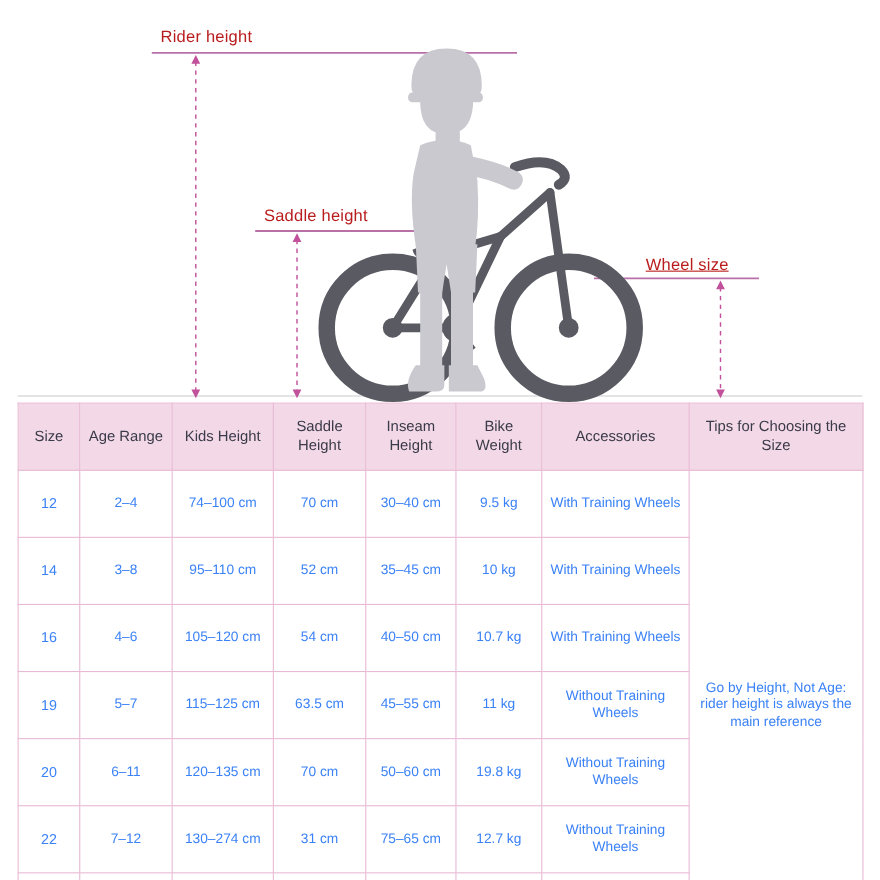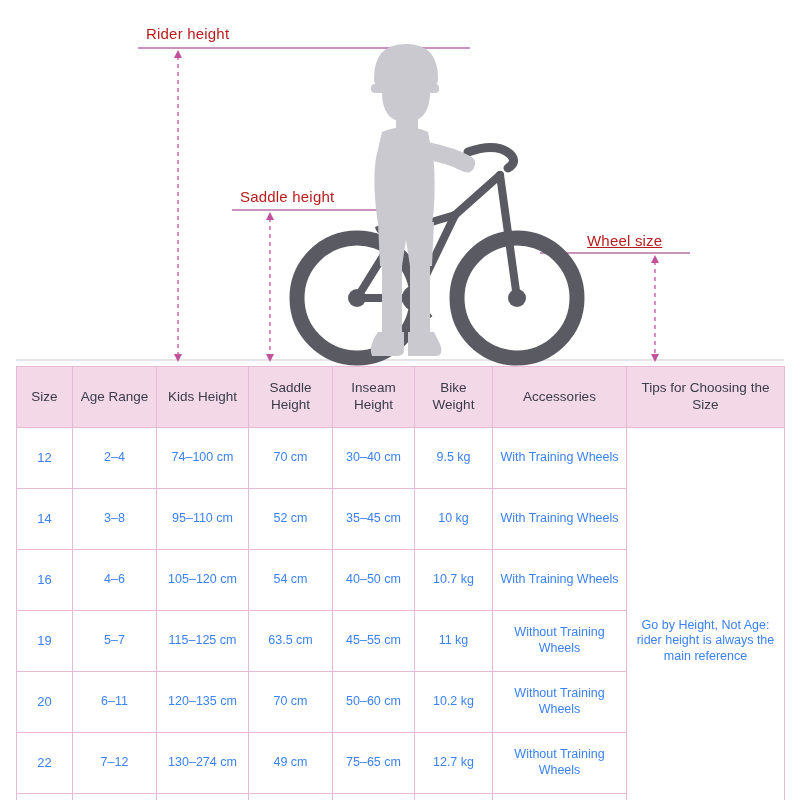--- a/index.html
+++ b/index.html
@@ -231,28 +231,28 @@
         <td>45–55 cm</td>
         <td>11 kg</td>
         <td>Without Training Wheels</td>
       </tr>
       <tr>
         <td>20</td>
         <td>6–11</td>
         <td>120–135 cm</td>
         <td>70 cm</td>
         <td>50–60 cm</td>
-        <td>10.2 kg</td>
+        <td>19.8 kg</td>
         <td>Without Training Wheels</td>
       </tr>
       <tr>
         <td>22</td>
         <td>7–12</td>
         <td>130–274 cm</td>
-        <td>49 cm</td>
+        <td>31 cm</td>
         <td>75–65 cm</td>
         <td>12.7 kg</td>
         <td>Without Training Wheels</td>
       </tr>
       <tr>
         <td>24</td>
         <td>8–12</td>
         <td>140–155 cm</td>
         <td>82.5 cm</td>
         <td>60–70 cm</td>

